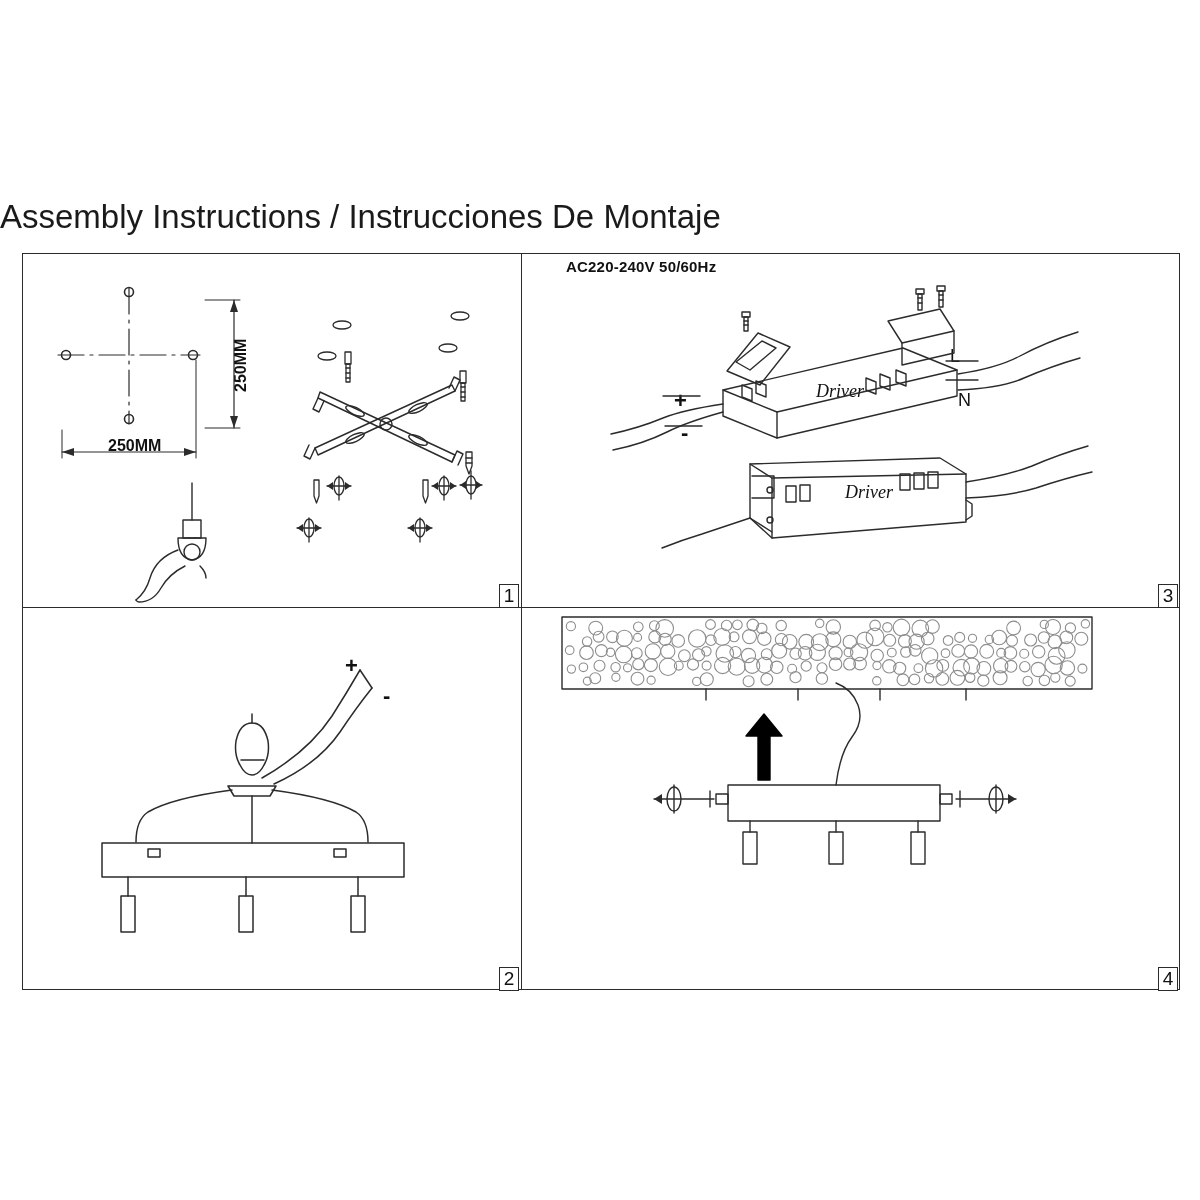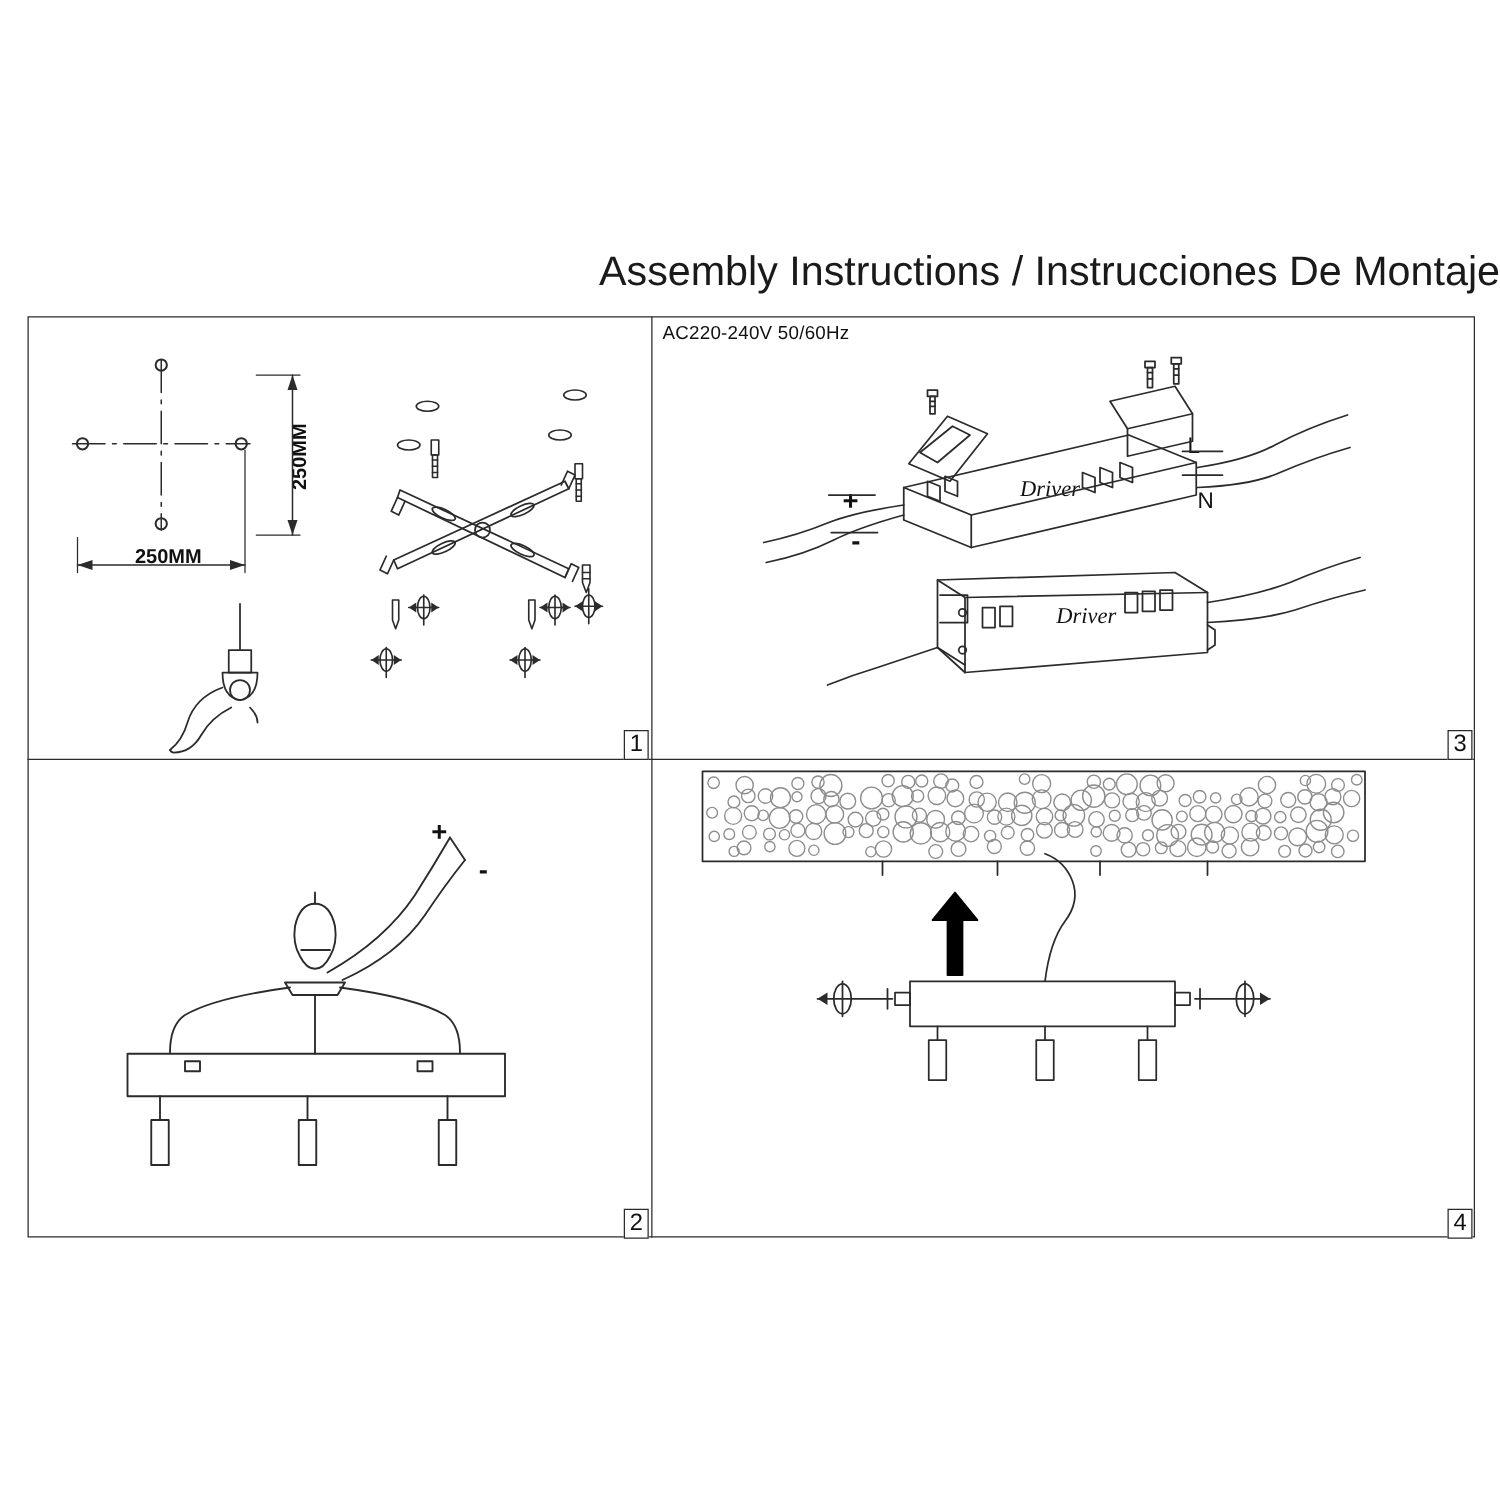--- a/index.html
+++ b/index.html
@@ -17,21 +17,21 @@
   .page {
     position: relative;
     width: 1200px;
     height: 1200px;
   }
   .title {
     position: absolute;
     top: 198px;
     left: 0;
     width: 1200px;
-    text-align: right;
+    text-align: left;
     font-size: 33px;
     font-weight: 400;
     letter-spacing: 0px;
     color: #1a1a1a;
     font-family: "Liberation Sans", sans-serif;
   }
   .grid {
     position: absolute;
     left: 22px;
     top: 253px;
@@ -68,25 +68,26 @@
     height: 24px;
     background: #fff;
   }
   #num1 { left: 499px; top: 584px; }
   #num2 { left: 499px; top: 967px; }
   #num3 { left: 1158px; top: 584px; }
   #num4 { left: 1158px; top: 967px; }
 
   .acnote {
     position: absolute;
-    left: 530px;
+    left: 566px;
     top: 258px;
     font-size: 15px;
     color: #111;
     letter-spacing: 0.2px;
+    font-weight: bold;
   }
 
   .svg-layer {
     position: absolute;
     left: 0;
     top: 0;
     width: 1200px;
     height: 1200px;
     pointer-events: none;
   }

